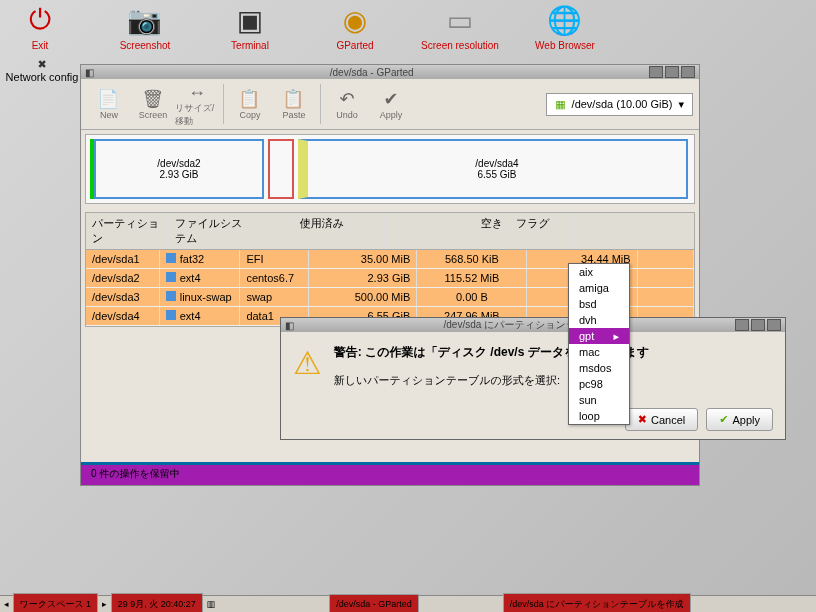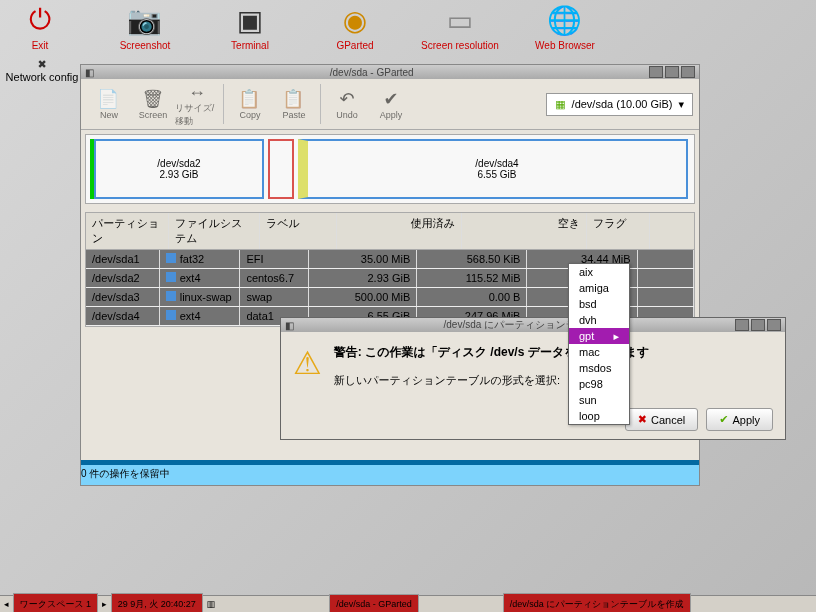--- a/index.html
+++ b/index.html
@@ -17,26 +17,26 @@
 .menubar{height:18px;background:#e8e4dc;display:flex;align-items:center;padding:0 6px;gap:14px;border-bottom:1px solid #ccc}
 .menubar span{cursor:pointer}
 .toolbar{height:50px;background:#e8e4dc;display:flex;align-items:center;padding:0 6px;border-bottom:1px solid #aaa}
 .tbtn{display:flex;flex-direction:column;align-items:center;width:44px;opacity:0.55;cursor:pointer}
 .tbtn .ic{font-size:18px;height:22px}
 .tbtn .tl{font-size:9px}
 .sep{width:1px;height:40px;background:#bbb;margin:0 4px}
 .dsel{margin-left:auto;border:1px solid #999;background:#fff;padding:4px 8px;display:flex;align-items:center;gap:6px;cursor:pointer}
 .diagram{height:60px;margin:4px;border:1px solid #aaa;background:#f8f8f8;display:flex;padding:4px;gap:4px}
 .pblock{border:1px solid #888;display:flex;align-items:center;justify-content:center;flex-direction:column;font-size:10px}
-.ptable{margin:8px 4px;border:1px solid #aaa;background:#737373}
+.ptable{margin:8px 4px;border:1px solid #aaa;background:#fdba74}
 .phead{display:flex;background:#e0ddd4;border-bottom:1px solid #aaa}
 .phead div,.prow div{padding:3px 6px;border-right:1px solid #ddd;overflow:hidden}
 .prow{display:flex;border-bottom:1px solid #eee}
-.c0{width:70px}.c1{width:78px}.c2{width:64px}.c3{width:110px;text-align:right}.c4{width:112px;text-align:right}.c5{width:112px;text-align:right}.c6{width:50px}
-.status{position:absolute;bottom:0;left:0;right:0;height:16px;background:#7dd3fc;border-top:5px solid #0369a1;padding:2px 0;font-size:10px}
+.c0{width:70px}.c1{width:78px}.c2{width:64px}.c3{width:110px;text-align:right}.c4{width:112px;text-align:center}.c5{width:112px;text-align:right}.c6{width:50px}
+.status{position:absolute;bottom:0;left:0;right:0;height:16px;background:#a21caf;border-top:3px solid #0369a1;padding:2px 10px;font-size:10px}
 .dialog{position:absolute;background:#e8e4dc;border:1px solid #666}
 .dbody{padding:12px;display:flex;gap:12px}
 .dbtns{display:flex;justify-content:flex-end;gap:8px;padding:8px 12px}
 .btn{border:1px solid #999;background:linear-gradient(#fff,#ddd);padding:4px 12px;border-radius:3px;cursor:pointer;display:flex;align-items:center;gap:4px}
 .dropdown{position:absolute;background:#fff;border:1px solid #666;min-width:60px;box-shadow:1px 1px 3px rgba(0,0,0,0.3)}
 .dropdown div{padding:2px 10px;cursor:pointer}
 .dropdown .sel{background:#a21caf;color:#fff}
 .taskbar{position:absolute;bottom:0;left:0;right:0;height:16px;background:#d4d0c8;border-top:1px solid #888;display:flex;align-items:center;font-size:9px;gap:4px;padding:0 4px}
 .tbitem{border:1px solid #999;padding:4px 6px;background:#b91c1c}
 </style>
@@ -134,21 +134,20 @@
         </div>
         <div class="pblock" style="width:378px;border:2px solid #4a90d9;border-left:10px solid #dde06a;">
           <div>/dev/sda4</div>
           <div>6.55 GiB</div>
         </div>
       </div>
  <div class="ptable">
   <div class="phead" id="phead">
           <div class="c0">パーティション</div>
           <div class="c1">ファイルシステム</div>
-          <div class="c2">ラベル</div>
           <div class="c4">使用済み</div>
           <div class="c5">空き</div>
           <div class="c6">フラグ</div>
         </div>
   <div id="pbody">
           <div class="prow">
             <div class="c0">/dev/sda1</div>
             <div class="c1"><span style="display:inline-block;width:10px;height:10px;background:#4a90d9;margin-right:4px"></span>fat32</div>
             <div class="c2">EFI</div>
             <div class="c3">35.00 MiB</div>

